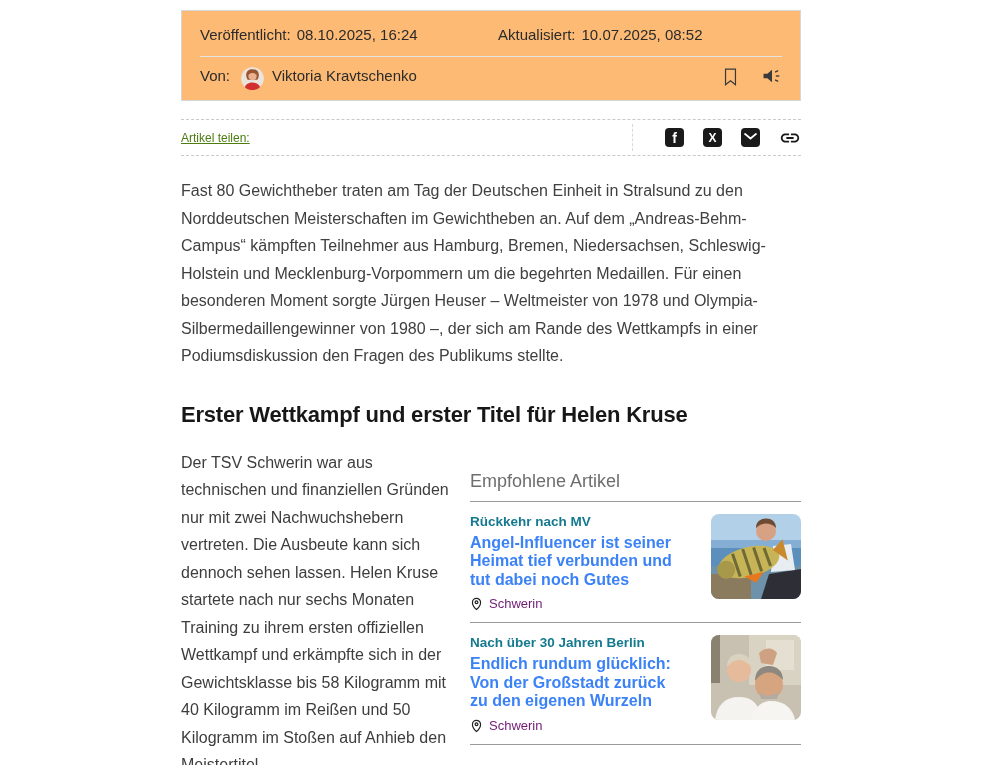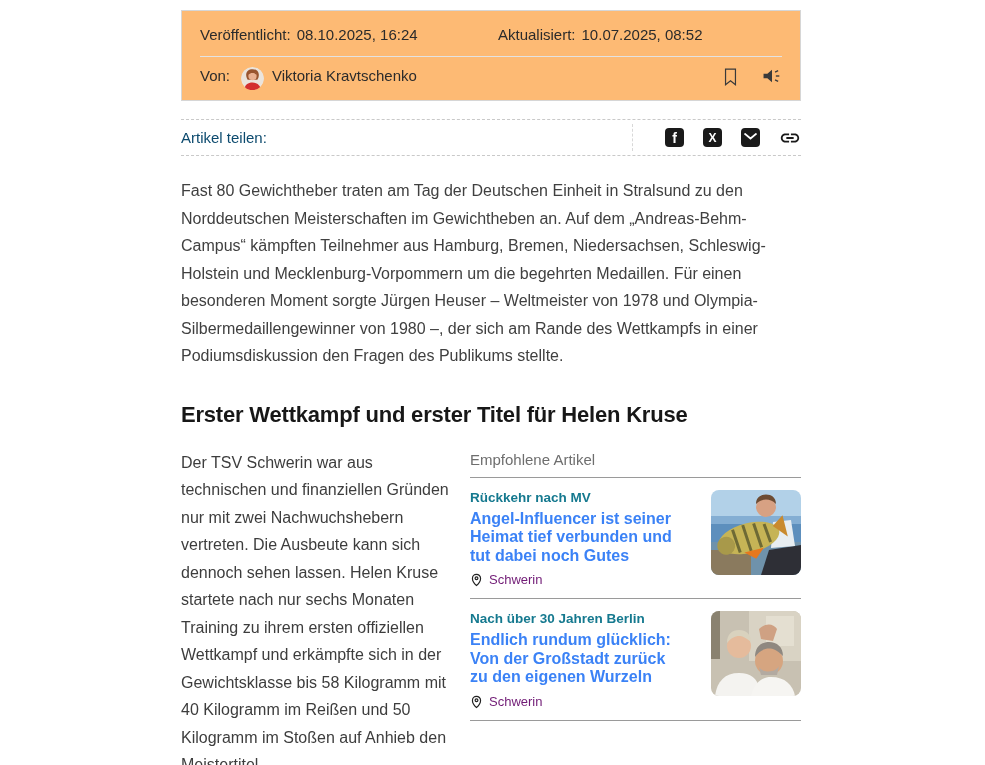--- a/index.html
+++ b/index.html
@@ -26,21 +26,21 @@
 
   
   .share-row {
     margin-top: 18px;
     border-top: 1px dashed #c9c9c9;
     border-bottom: 1px dashed #c9c9c9;
     display:flex; align-items:center;
     padding: 7px 0;
     height: 37px;
   }
-  .share-label { flex:1; font-size:15px; color:#0c4a6e; }
+  .share-label { flex:1; font-size:12px; color:#4d7c0f;text-decoration:underline; }
   .share-icons { display:flex; align-items:center; }
   .share-sep { border-left:1px dashed #d8d8d8; height:27px; margin-right:13px; }
   .share-btn { background:none; border:none; padding:0; margin-left:19px; cursor:pointer; display:flex; align-items:center; }
   .badge {
     width:19px; height:19px; background:#1a1a1a; border-radius:4px;
     color:#fff; display:flex; align-items:center; justify-content:center;
     font-weight:bold; font-size:13px; line-height:1;
   }
   .badge.fb { font-size:14px; }
   .badge.x  { font-size:12px; }
@@ -51,21 +51,21 @@
     margin: 31px 0 0 0;
     font-size: 22px; line-height: 27px;
     color: #171717; font-weight: bold; letter-spacing: -0.2px;
   }
   .content { margin-top: 21px; }
   .content::after { content:""; display:block; clear:both; }
   .body-text { margin:0; font-size:16px; line-height:27.5px; color:#3d3d3d; }
 
   
   .rec-box { float: right; width: 331px; margin: 2px 0 8px 9px; }
-  .rec-header { font-size: 15px; color: #6e6e6e; padding-bottom: 9px; border-bottom: 1px solid #9a9a9a; }
+  .rec-header { font-size: 18px; color: #6e6e6e; padding-bottom: 9px; border-bottom: 1px solid #9a9a9a; margin-top: 20px; }
   .rec-item { display: flex; gap: 30px; padding: 12px 0 11px; border-bottom: 1px solid #9a9a9a; cursor:pointer; }
   .rec-text { flex: 1; min-width: 0; }
   .rec-kicker { color: #15798f; font-size: 13.5px; font-weight: bold; margin-bottom: 5px; }
   .rec-title { font-size: 16px; font-weight: bold; color: #3b82f6; line-height: 18.5px; }
   .rec-loc { display: flex; align-items: center; gap: 6px; margin-top: 7px; color: #701a75; font-size: 13px; }
   .rec-img { width: 90px; height: 85px; border-radius: 8px; overflow: hidden; flex-shrink: 0; }
   .rec-img svg { display:block; }
 </style>
 </head>
 <body>

